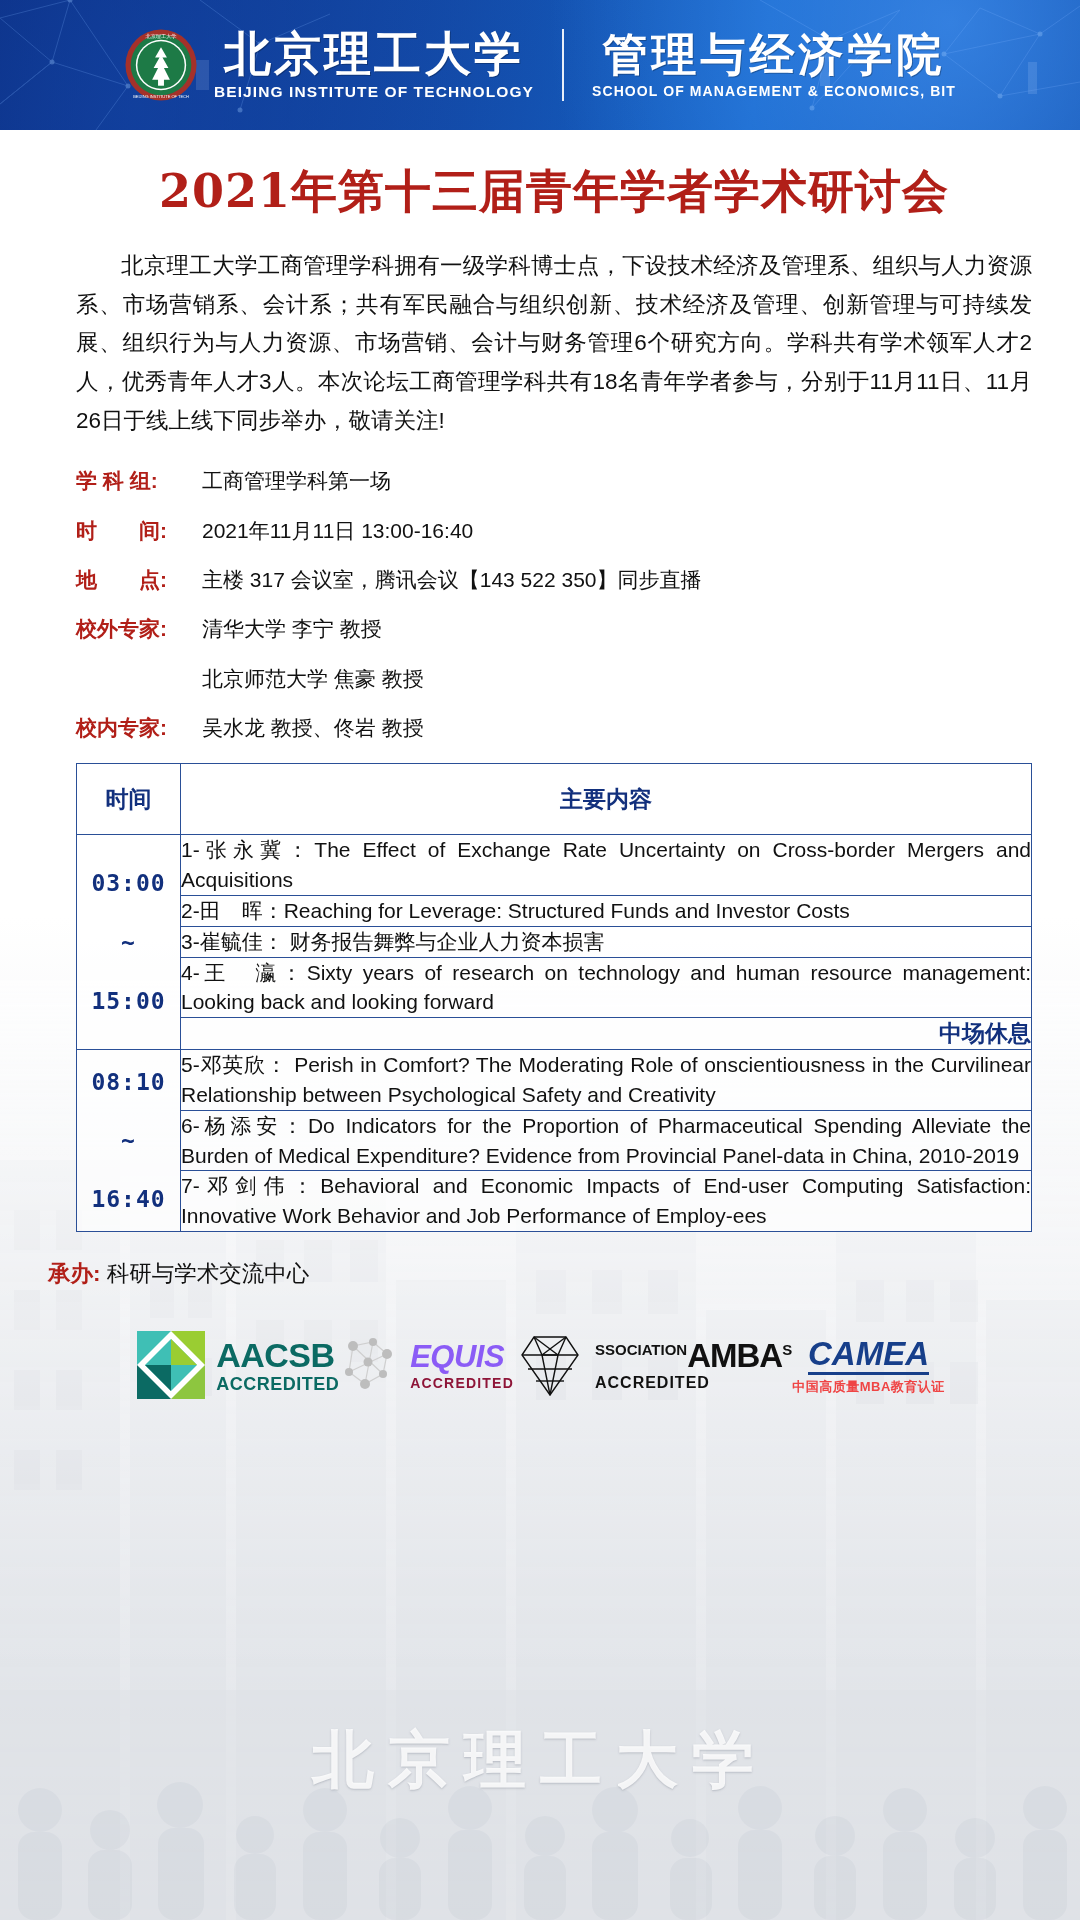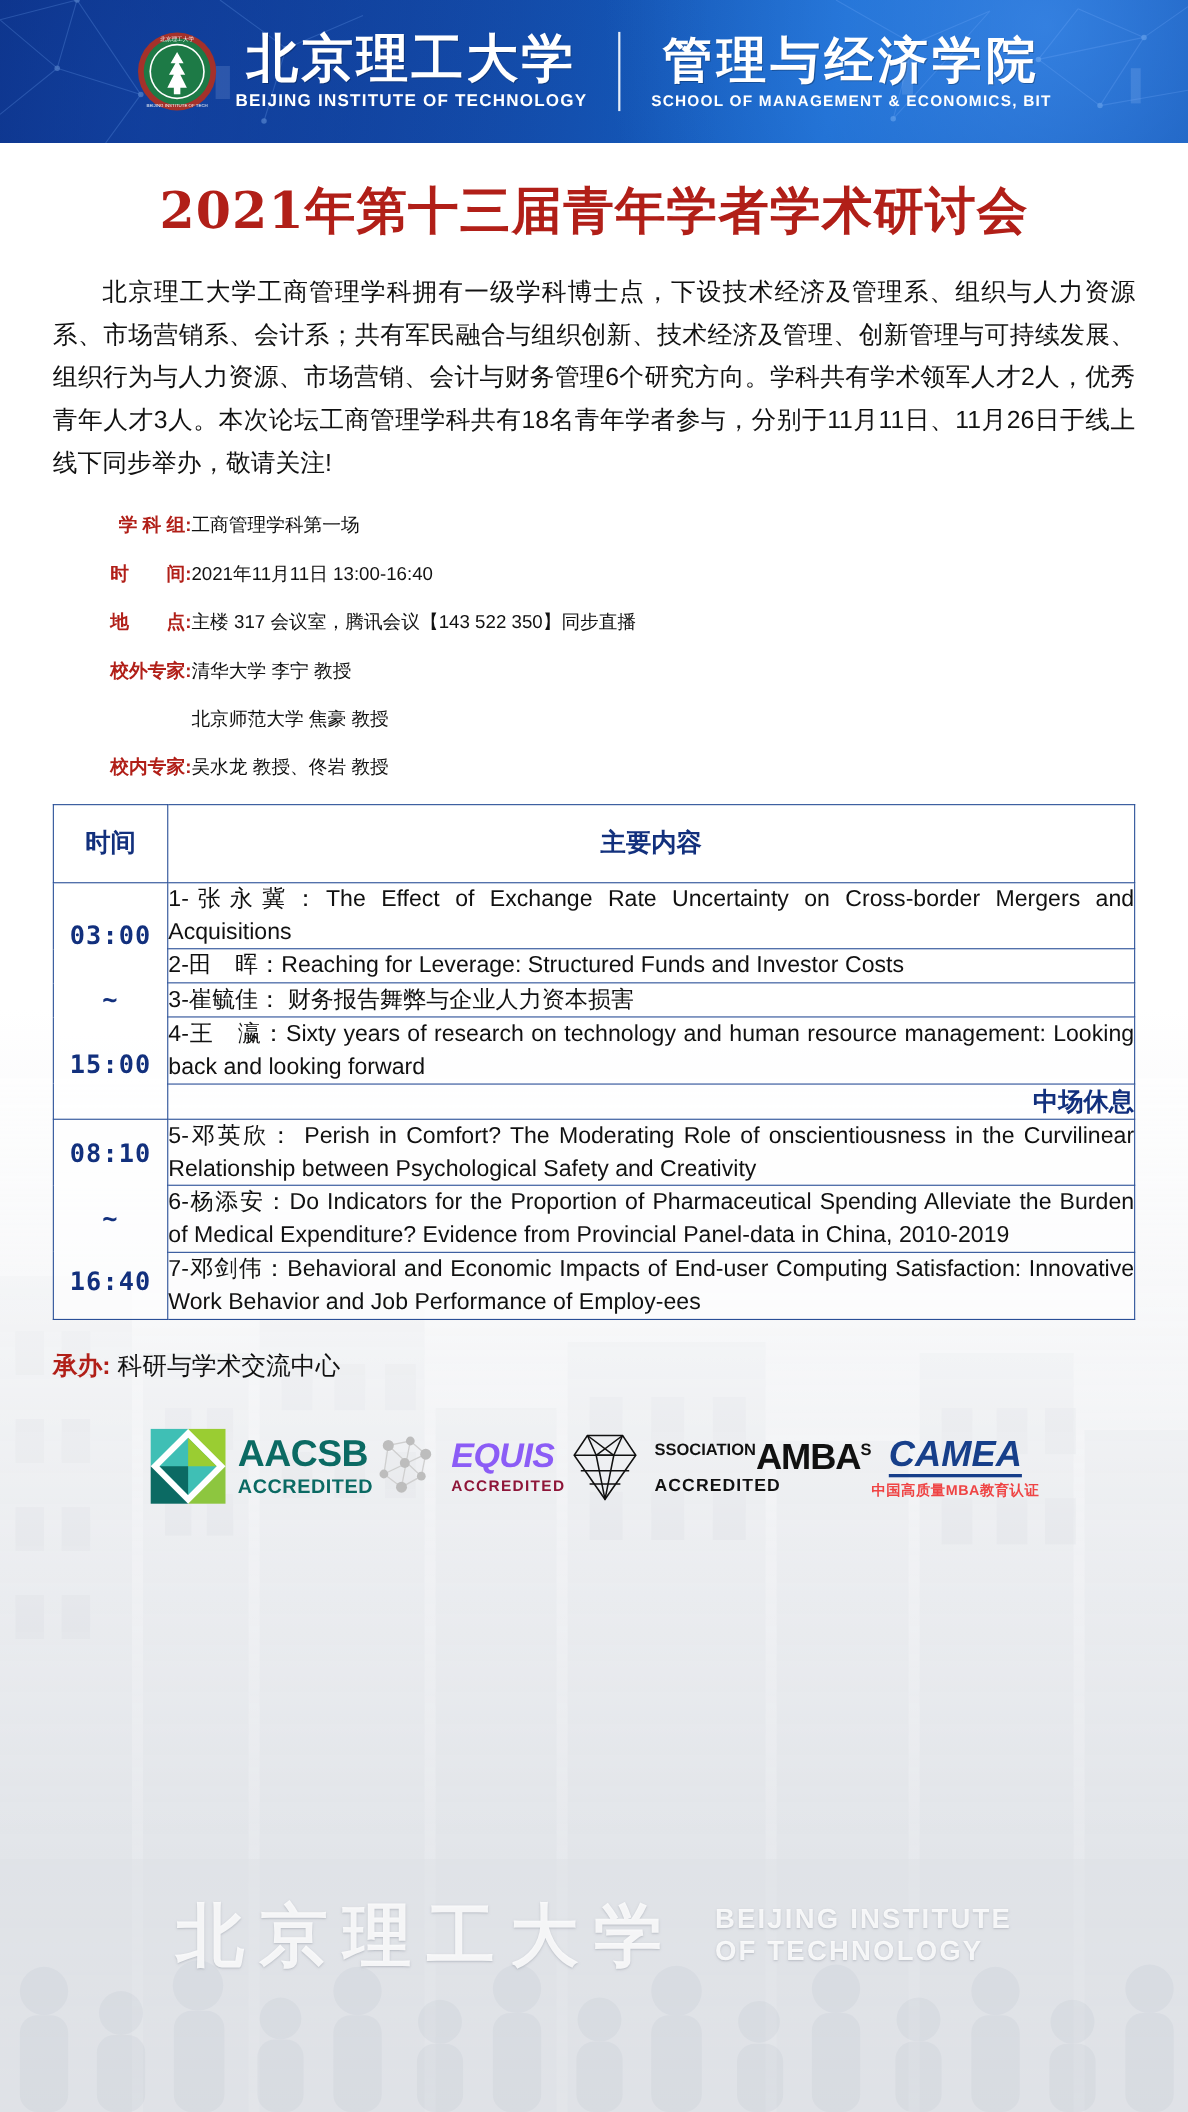--- a/index.html
+++ b/index.html
@@ -57,21 +57,21 @@
   }
   .logo-en{
     color:#fff;font-size:15.5px;font-weight:bold;letter-spacing:1.1px;margin-top:7px;line-height:1;
   }
   .logo-block{display:flex;flex-direction:column;align-items:center;}
   .logo-sep{width:2px;height:72px;background:rgba(255,255,255,.9);margin:0 12px;}
   .logo-cn2{font-size:45px;letter-spacing:4px;}
   .logo-en2{font-size:14px;}
 
   
-  .content{position:relative;z-index:2;padding:0 48px;}
+  .content{position:relative;z-index:2;padding:0 48px;margin-left:28px;}
 
   .title{
     text-align:center;
     color:#b11f18;
     font-family:"DejaVu Serif",serif;
     font-weight:bold;
     font-size:46px;
     letter-spacing:1px;
     margin:36px 0 0 0;
     line-height:1.1;
@@ -81,21 +81,21 @@
     margin:30px 0 0 0;
     font-size:22.5px;
     line-height:1.73;
     color:#111;
     text-align:justify;
     text-justify:inter-ideograph;
     text-indent:2em;
   }
 
   .info-list{margin-top:26px;}
-  .info-row{display:flex;align-items:baseline;margin-bottom:21px;font-size:17px;line-height:1.35;text-align:right;}
+  .info-row{display:flex;align-items:baseline;margin-bottom:21px;font-size:21px;line-height:1.35;}
   .info-label{
     color:#b11f18;font-weight:bold;flex:0 0 auto;width:126px;
     letter-spacing:0px;
   }
   .info-val{color:#111;}
   .info-row.cont .info-label{color:transparent;}
 
   
   table.sched{
     width:100%;border-collapse:collapse;margin-top:8px;
@@ -247,24 +247,20 @@
       <rect x="738" y="140" width="44" height="90" rx="16"></rect>
         <rect x="814" y="166" width="42" height="64" rx="16"></rect>
       <rect x="883" y="142" width="44" height="88" rx="16"></rect>
         <rect x="954" y="168" width="42" height="62" rx="16"></rect>
       <rect x="1023" y="140" width="44" height="90" rx="16"></rect>
     </g>
   </svg>
 
   <div class="bg-watermark">
     <span class="wm-cn">北京理工大学</span>
-    <span class="wm-en">
-      <span>BEIJING INSTITUTE</span><br>
-      <span>OF TECHNOLOGY</span>
-    </span>
   </div>
 
   <div class="banner">
     <svg class="net" viewBox="0 0 1080 130" preserveAspectRatio="none">
       <g stroke="#7fb4ff" stroke-width="1" fill="none" opacity="0.5">
         <path d="M0 18 L70 0 M0 18 L52 62 M52 62 L70 0 M52 62 L0 104 M0 104 L52 62 M52 62 L128 86 M128 86 L70 0 M128 86 L96 130"></path>
         <path d="M980 8 L1040 34 M1040 34 L1080 6 M980 8 L944 54 M944 54 L1040 34 M944 54 L1000 96 M1000 96 L1040 34 M1000 96 L1080 82"></path>
         <path d="M760 0 L830 40 M830 40 L900 10 M830 40 L812 108 M812 108 L900 10"></path>
         <path d="M200 0 L260 44 M260 44 L330 14 M260 44 L240 110"></path>
       </g>

